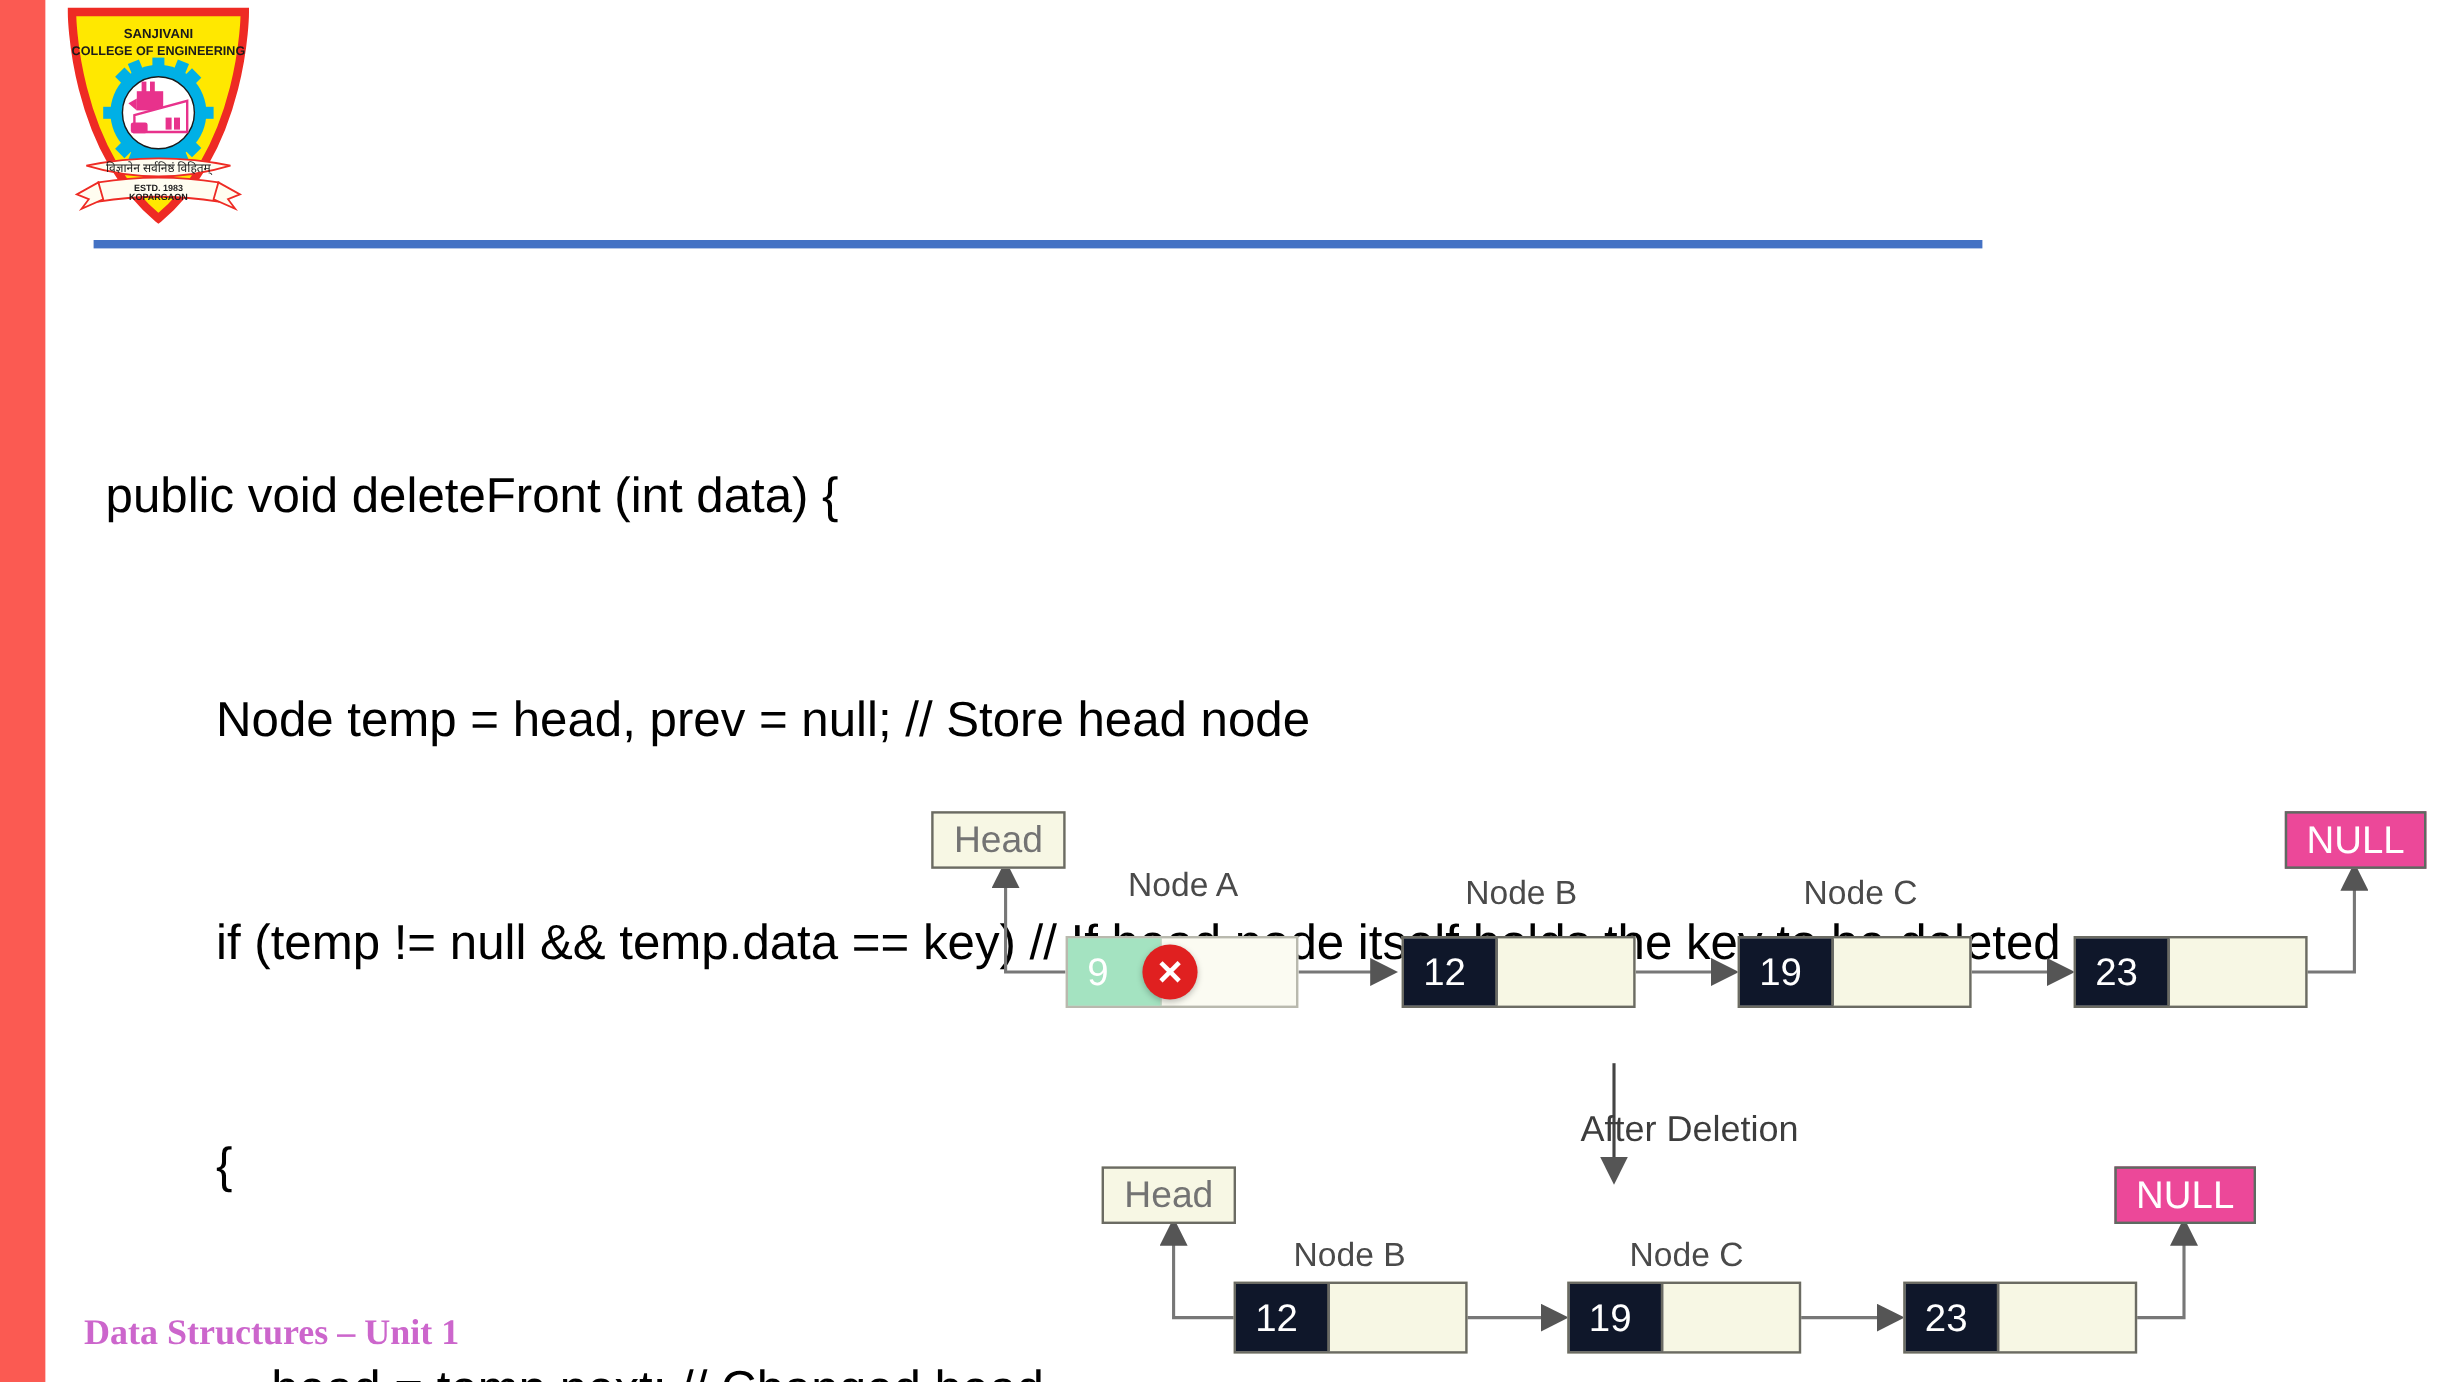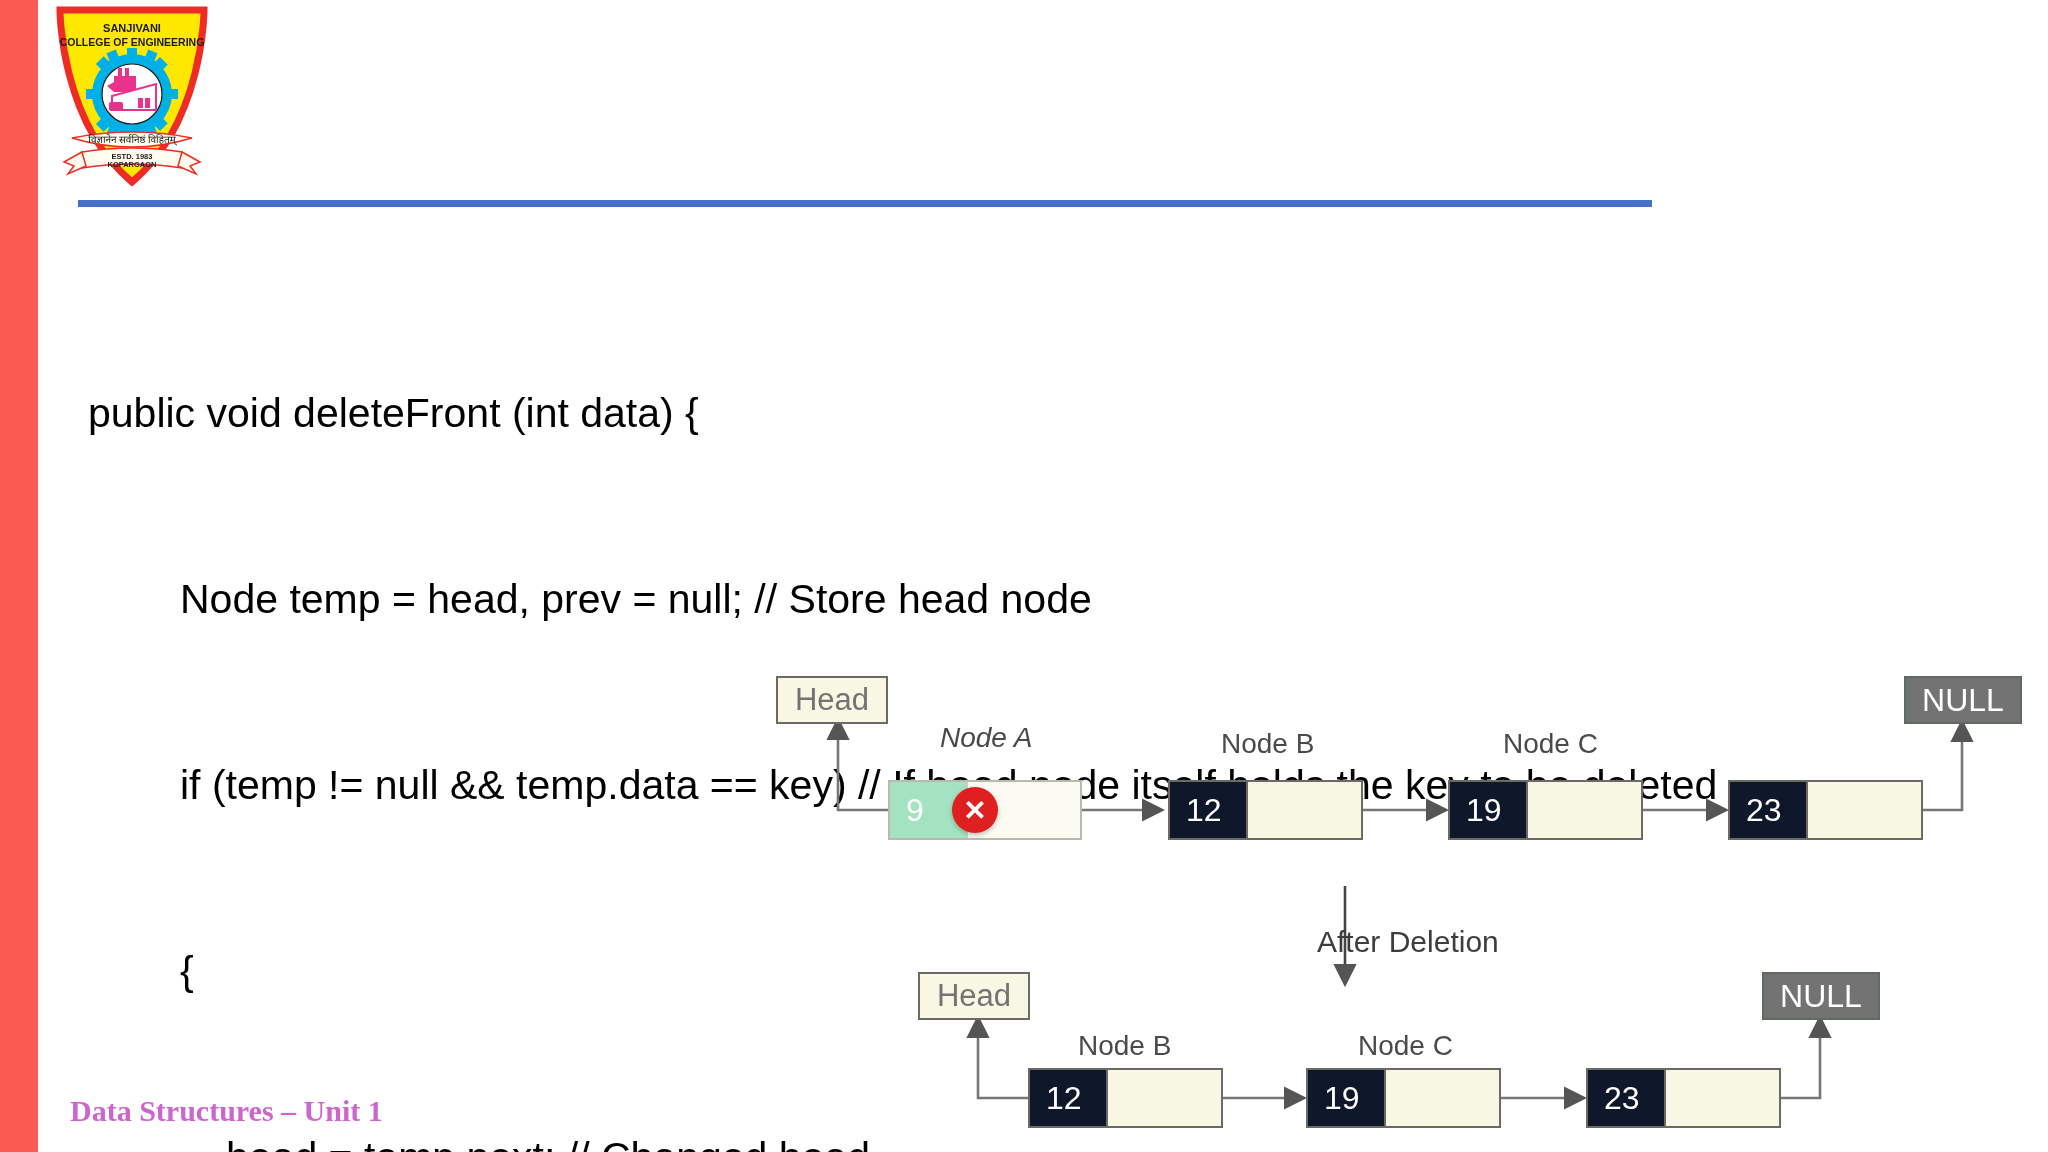--- a/index.html
+++ b/index.html
@@ -93,21 +93,21 @@
     background: #f7f7e4;
     display: flex;
     align-items: center;
     justify-content: center;
     font-family: "Liberation Sans", sans-serif;
     color: #2b2b2b;
     font-size: 30px;
   }
   .headbox { font-size: 31px; color: #737373; }
   .nullbox {
-    background: #737373;
+    background: #ec4899;
     border: 2px solid #5d6b61;
     color: #ffffff;
     font-size: 32px;
   }
   .node {
     position: absolute;
     box-sizing: border-box;
     border: 2px solid #6b6b63;
     background: #f7f7e4;
     display: flex;
@@ -259,21 +259,21 @@
       <path d="M1500 1098 L1582 1098" marker-end="url(#ah)"></path>
 
       <path d="M1778 1098 L1820 1098 L1820 1020" marker-end="url(#ah)"></path>
     </g>
   </svg>
 
   <div class="box headbox" style="left:776px; top:676px; width:112px; height:48px;">
     <span>Head</span>
   </div>
 
-  <div class="nodelabel" style="left:940px; top:722px;font-style:italic;">Node A</div>
+  <div class="nodelabel" style="left:940px; top:722px;">Node A</div>
   <div class="nodelabel" style="left:1221px; top:728px;">Node B</div>
   <div class="nodelabel" style="left:1503px; top:728px;">Node C</div>
 
   <div class="node faded" style="left:888px; top:780px; width:194px; height:60px;">
     <div class="data" style="width:78px;">9</div>
     <div class="ptr"></div>
   </div>
   <div class="xmark" style="left:952px; top:787px;">✕</div>
 
   <div class="node" style="left:1168px; top:780px; width:195px; height:60px;">

